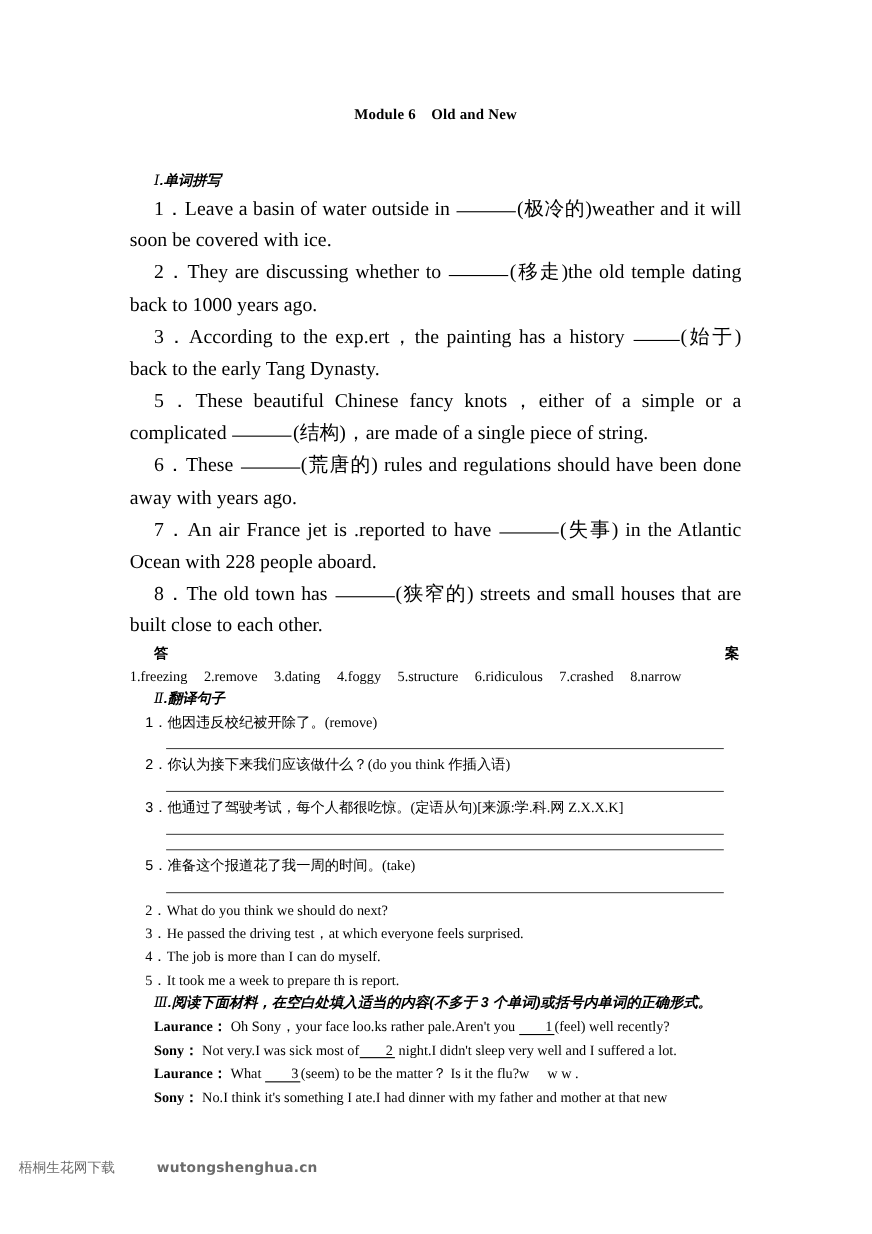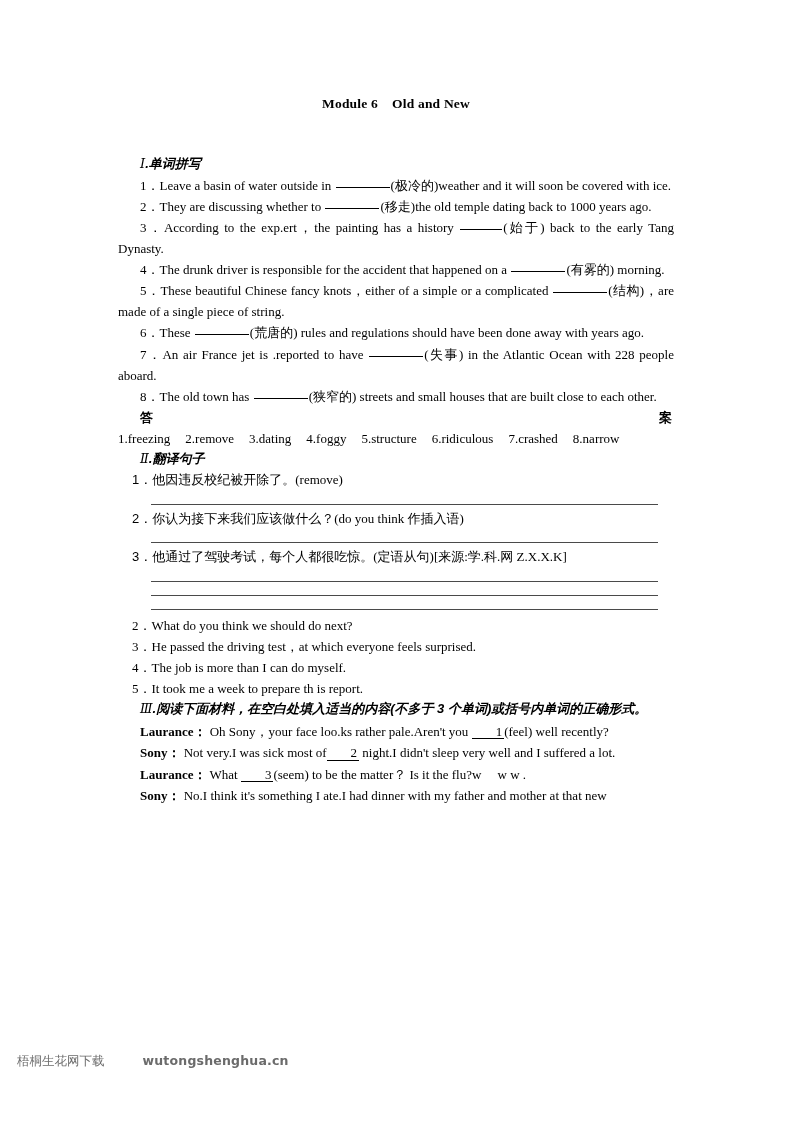--- a/index.html
+++ b/index.html
@@ -50,21 +50,21 @@
     font-family: "Liberation Sans", "DejaVu Sans", sans-serif;
     font-style: italic;
   }
   .sec-head .roman {
     font-family: "Liberation Serif", "DejaVu Serif", serif;
     font-weight: normal;
   }
 
   
   .item {
-    font-size: 13px;
+    font-size: 18px;
     line-height: 1.62;
     margin: 0;
     text-align: justify;
     text-justify: inter-word;
     text-indent: 22px;
   }
 
   
   .blk {
     display: inline-block;
@@ -168,21 +168,20 @@
     </div>
 
     <div class="sec-head"><span class="roman">Ⅰ</span><span>.单词拼写</span></div>
 
     <p class="item"><span>1．</span><span>Leave a basin of water outside in </span><span class="blk w8"></span><span>(极冷的)</span><span>weather and it will soon be covered with ice.</span></p>
 
     <p class="item"><span>2．</span><span>They are discussing whether to </span><span class="blk w8"></span><span>(移走)</span><span>the old temple dating back to 1000 years ago.</span></p>
 
     <p class="item"><span>3．</span><span>According to the exp.ert，the painting has a history </span><span class="blk w6"></span><span>(始于)</span><span> back to the early Tang Dynasty.</span></p>
 
-    <p class="item"><span>4．</span><span>The drunk driver is responsible for the accident that happened on a </span><span class="blk w8"></span><span>(有雾的)</span><span> morning.</span></p>
 
     <p class="item"><span>5．</span><span>These beautiful Chinese fancy knots，either of a  simple or a complicated </span><span class="blk w8"></span><span>(结构)</span><span>，are made of a single piece of string.</span></p>
 
     <p class="item"><span>6．</span><span>These </span><span class="blk w8"></span><span>(荒唐的)</span><span> rules and regulations should have been done away  with years ago.</span></p>
 
     <p class="item"><span>7．</span><span>An air France jet is .reported to have </span><span class="blk w8"></span><span>(失事)</span><span> in the Atlantic Ocean with 228 people aboard.</span></p>
 
     <p class="item"><span>8．</span><span>The old town has </span><span class="blk w8"></span><span>(狭窄的)</span><span> streets and small houses that are built close to each other.</span></p>
 
     <p class="ans"><span class="ans-label">答案</span><span class="a-item">1.freezing</span><span class="a-item">2.remove</span><span class="a-item">3.dating</span><span class="a-item">4.foggy</span><span class="a-item">5.structure</span><span class="a-item">6.ridiculous</span><span class="a-item">7.crashed</span><span class="a-item">8.narrow</span></p>
@@ -193,20 +192,21 @@
     <div class="answer-rule"></div>
 
     <p class="tr-item"><span class="cn">2．</span><span class="cn">你认为接下来我们应该做什么？</span><span>(do you think 作插入语)</span></p>
     <div class="answer-rule"></div>
 
     <p class="tr-item"><span class="cn">3．</span><span class="cn">他通过了驾驶考试，每个人都很吃惊。</span><span>(定语从句)[来源:学.科.网 Z.X.X.K]</span></p>
     <div class="answer-rule"></div>
 
     <div class="answer-rule"></div>
 
+    <p class="tr-item"><span class="cn">5．</span><span class="cn">准备这个报道花了我一周的时间。</span><span>(take)</span></p>
     <div class="answer-rule last"></div>
 
     <p class="ans-line">2．What do you think we should do next?</p>
     <p class="ans-line">3．He passed the driving test，at which everyone feels surprised.</p>
     <p class="ans-line">4．The job is more than I can do myself.</p>
     <p class="ans-line">5．It took me a week to prepare th is report.</p>
 
     <div class="sec-head"><span class="roman">Ⅲ</span><span>.阅读下面材料，在空白处填入适当的内容(不多于 3 个单词)或括号内单词的正确形式。</span></div>
 
     <p class="dlg"><span class="spk">Laurance</span><span class="spk">：</span><span> Oh Sony，your face loo.ks rather pale.Aren't you </span><span class="inline-blank">1</span><span>(feel) well recently?</span></p>

